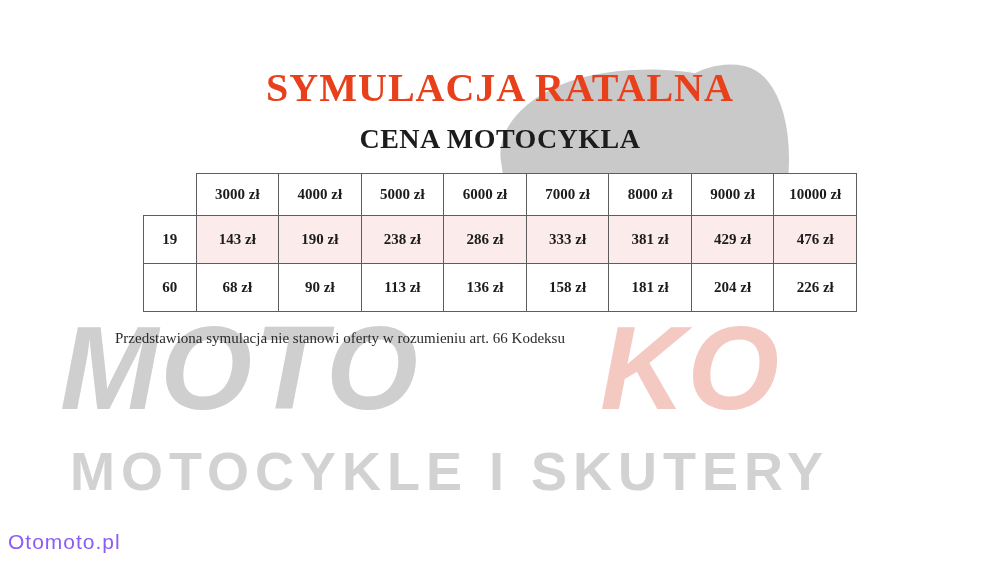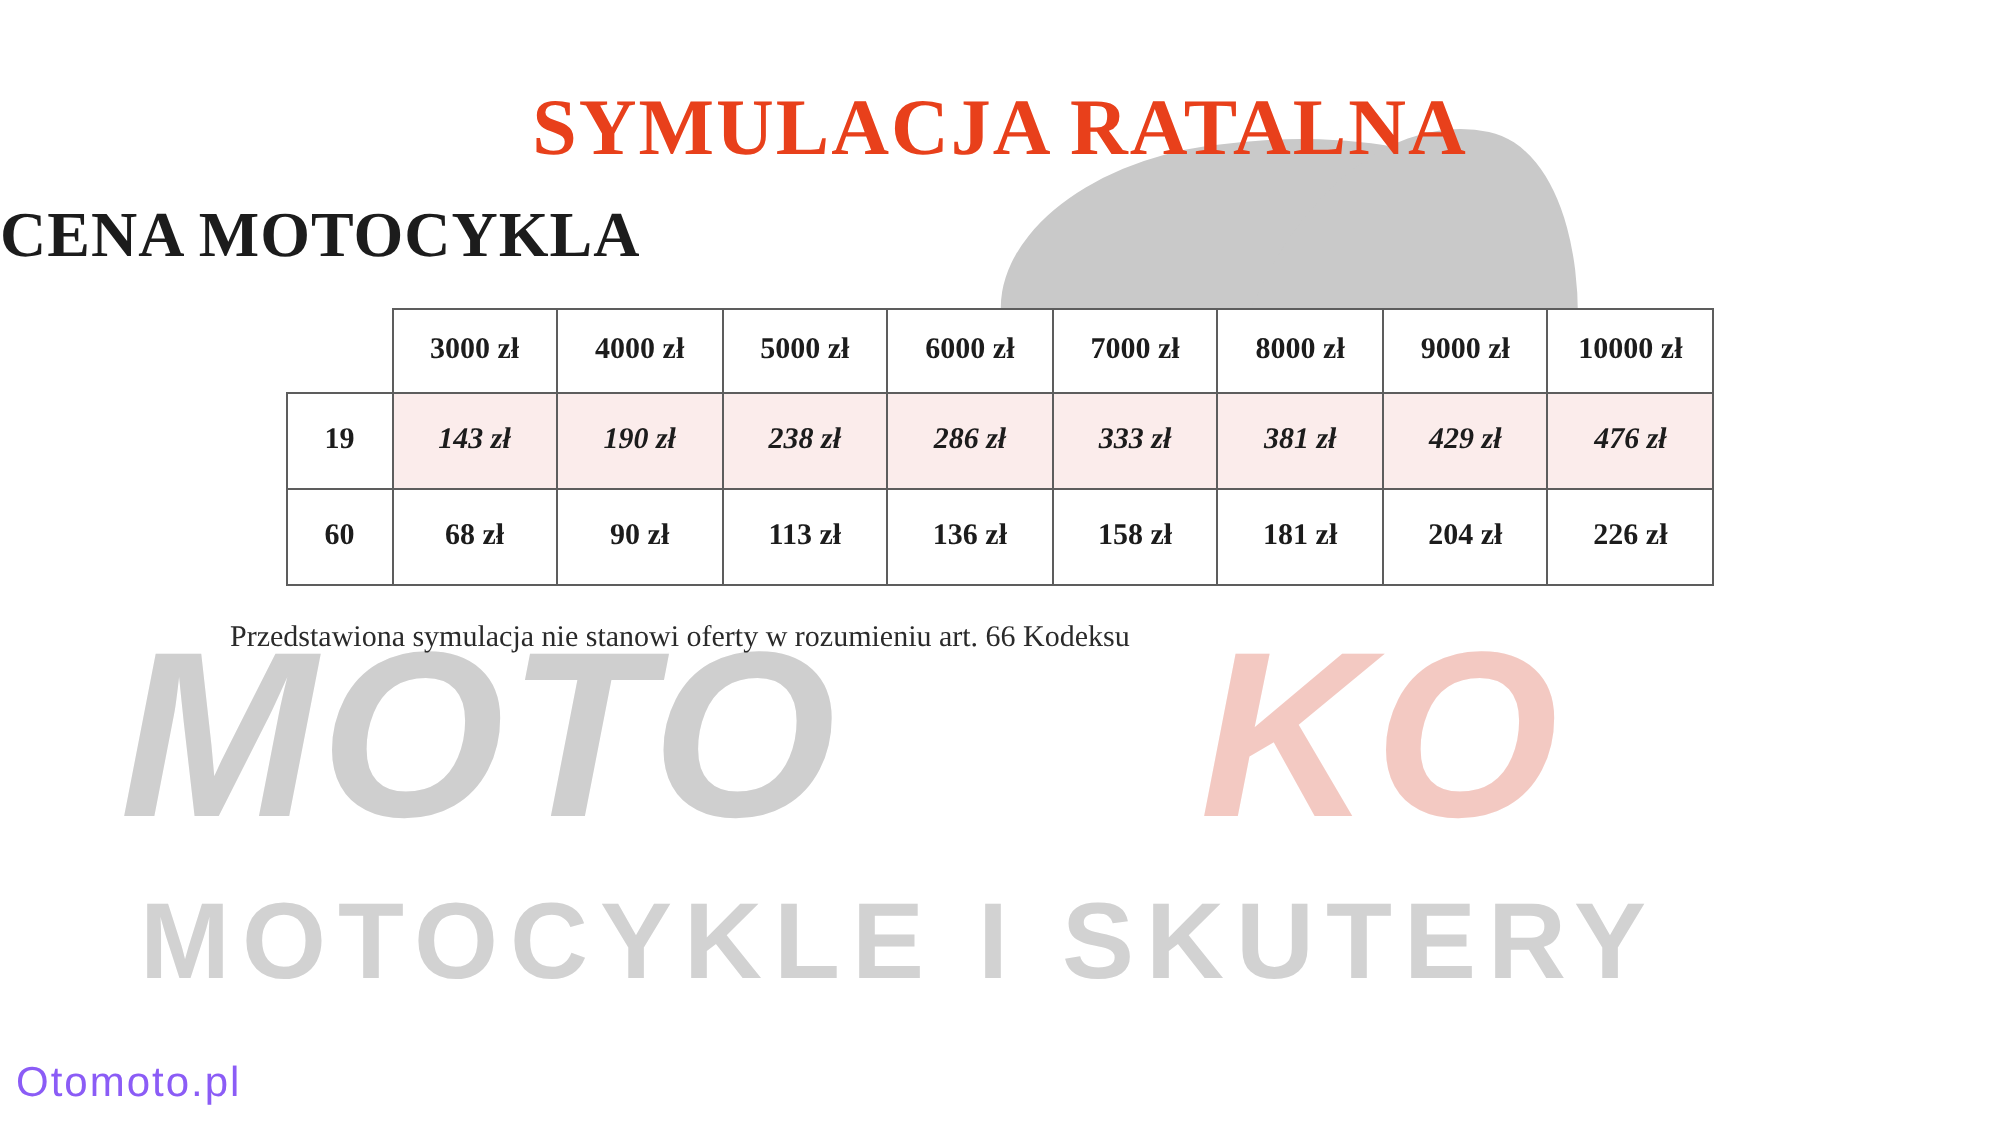--- a/index.html
+++ b/index.html
@@ -94,27 +94,27 @@
     z-index: 2;
   }
   .title {
     text-align: center;
     color: #e8401b;
     font-family: "Liberation Serif", serif;
     font-weight: bold;
     font-size: 40px;
     letter-spacing: 1px;
     margin: 0;
-    padding-top: 40px;
+    padding-top: 64px;
   }
   .subtitle {
-    text-align: left;
+    text-align: center;
     color: #1c1c1c;
     font-family: "Liberation Serif", serif;
-    font-size: 32px;
+    font-size: 28px;
     margin: 0;
     padding-top: 12px;
     letter-spacing: 0.5px;
   }
 
   table.sim {
     border-collapse: collapse;
     margin: 18px auto 0 auto;
     width: 714px;
     table-layout: fixed;
@@ -147,21 +147,20 @@
     color: #e8401b;
     font-size: 16px;
     width: 52px;
     background: #ffffff;
   }
   .shaded {
     background: #d5d5d5;
   }
   .pinkish {
     background: #fbeceb;
-    font-style: italic;
   }
   .plain {
     background: #ffffff;
   }
 
   .note {
     margin: 16px 0 0 115px;
     font-family: "Liberation Serif", serif;
     font-size: 15px;
     color: #2a2a2a;

